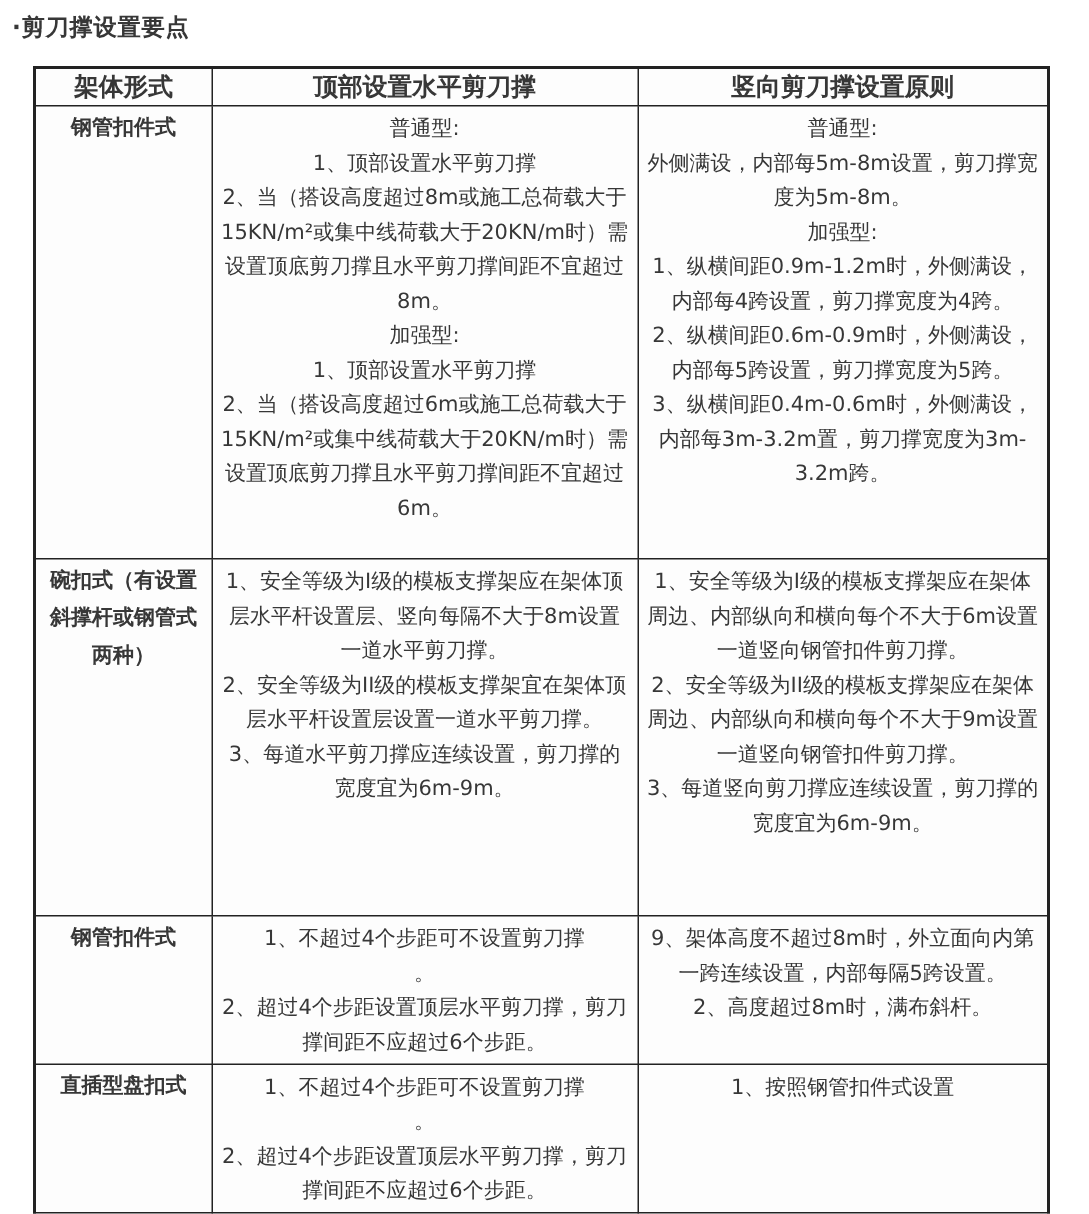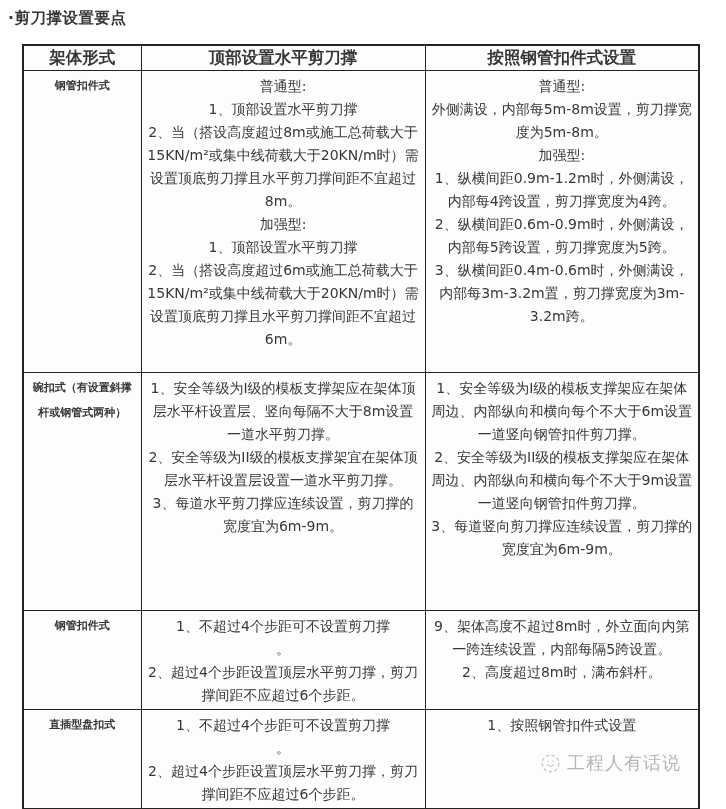--- a/index.html
+++ b/index.html
@@ -27,21 +27,21 @@
     border:1px solid var(--border);
     color:var(--text);
     vertical-align:top;
     margin-top:48px;
   }
   table.brace thead th{
     height:24px; font-size:16.5px; font-weight:bold; text-align:center; vertical-align:middle;
     padding:1px 2px;
   }
   td.row-label{
-    font-size:11px; font-weight:bold; text-align:center; vertical-align:middle;
+    font-size:14px; font-weight:bold; text-align:center; vertical-align:middle;
     padding:2px 6px; line-height:25px;
   }
   td.body-cell{
     font-size:14px; line-height:23px; padding:4px 5px 2px 5px;
     white-space:pre-line; text-align:center;
   }
   td.center-v{vertical-align:middle;}
   tr.r1{height:302px;}
   tr.r2{height:238px;}
   tr.r3{height:94px;}
@@ -64,21 +64,21 @@
   <table class="brace">
     <colgroup>
         <col class="c1">
         <col class="c2">
         <col class="c3">
       </colgroup>
     <thead>
       <tr>
         <th>架体形式</th>
         <th>顶部设置水平剪刀撑</th>
-        <th>按照钢管扣件式设置</th>
+        <th>竖向剪刀撑设置原则</th>
       </tr>
     </thead>
     <tbody>
       <tr class="r1">
         <td class="row-label">钢管扣件式</td>
         <td class="body-cell">普通型:
 1、顶部设置水平剪刀撑
 2、当（搭设高度超过8m或施工总荷载大于15KN/m²或集中线荷载大于20KN/m时）需设置顶底剪刀撑且水平剪刀撑间距不宜超过8m。
 加强型:
 1、顶部设置水平剪刀撑
@@ -110,23 +110,14 @@
       <tr class="r4">
         <td class="row-label">直插型盘扣式</td>
         <td class="body-cell">1、不超过4个步距可不设置剪刀撑
 。
 2、超过4个步距设置顶层水平剪刀撑，剪刀撑间距不应超过6个步距。</td>
         <td class="body-cell center-v">1、按照钢管扣件式设置</td>
       </tr>
     </tbody>
   </table>
 
-  <div class="watermark">
-    <svg class="wm-icon" viewBox="0 0 24 24" fill="none">
-      <circle cx="12" cy="12" r="9.5" stroke="#bdbdbd" stroke-width="1.6" stroke-dasharray="4 2.5"></circle>
-      <path d="M8 13c1.3 1.6 2.7 2.4 4 2.4s2.7-.8 4-2.4" stroke="#c2c2c2" stroke-width="1.4" stroke-linecap="round"></path>
-      <circle cx="9" cy="9.5" r="1" fill="#c2c2c2"></circle>
-      <circle cx="15" cy="9.5" r="1" fill="#c2c2c2"></circle>
-    </svg>
-    <span>工程人有话说</span>
-  </div>
 
 </div>
 
 </body></html>

